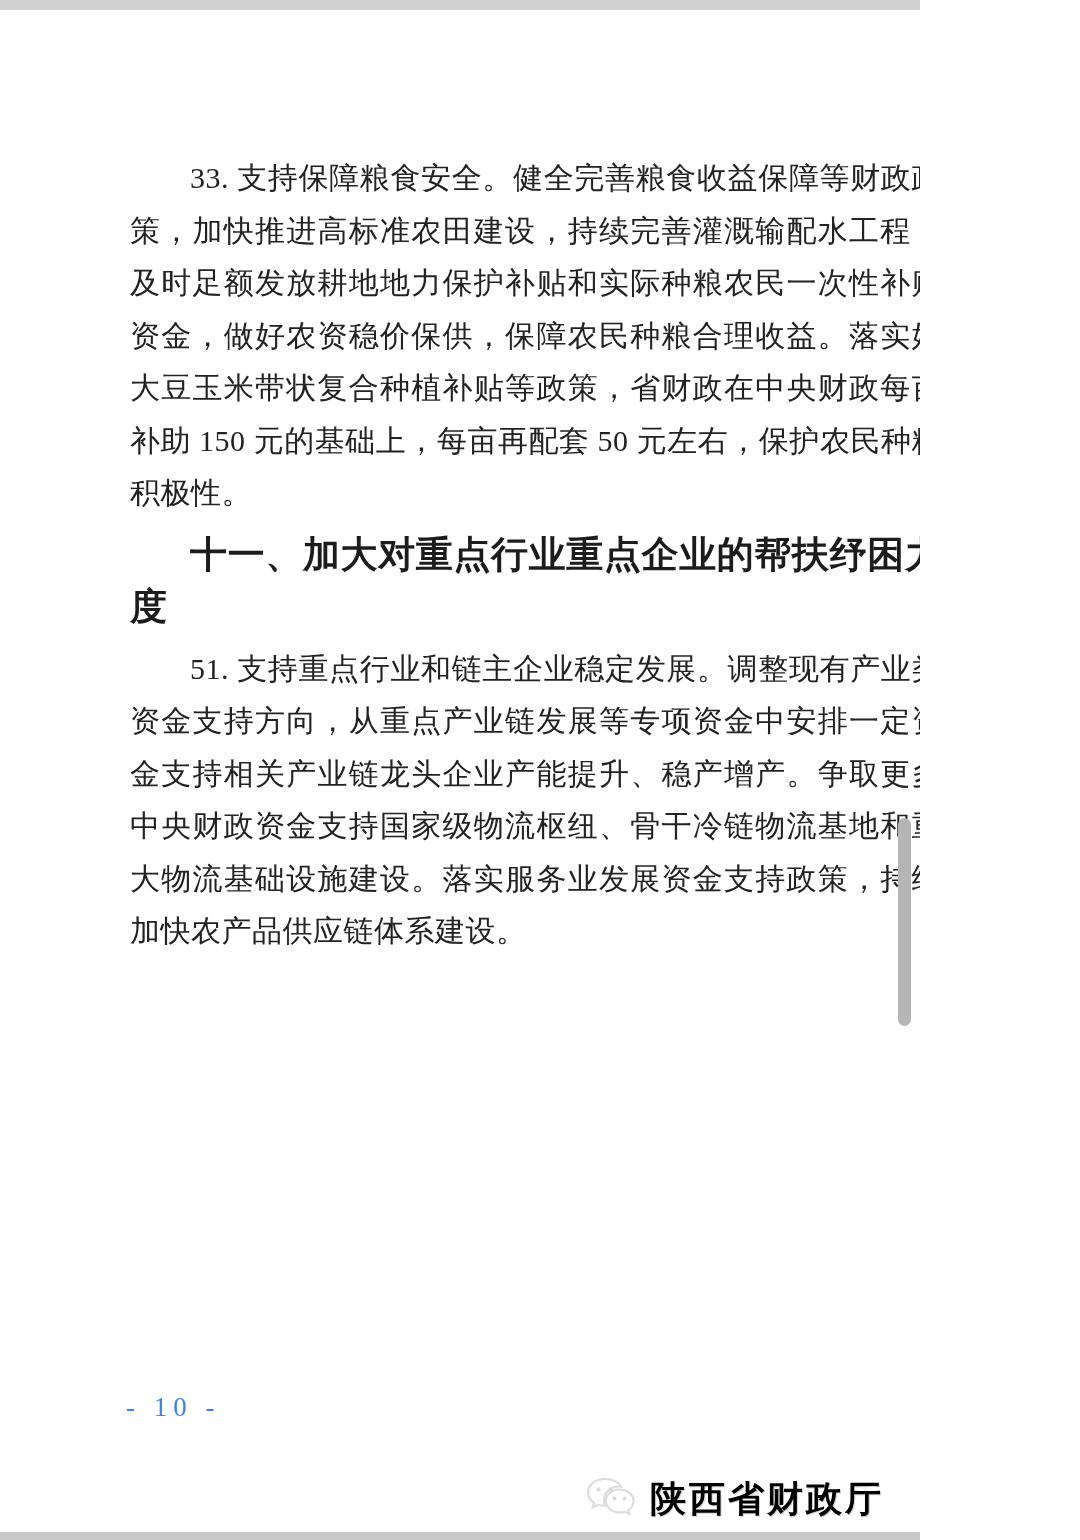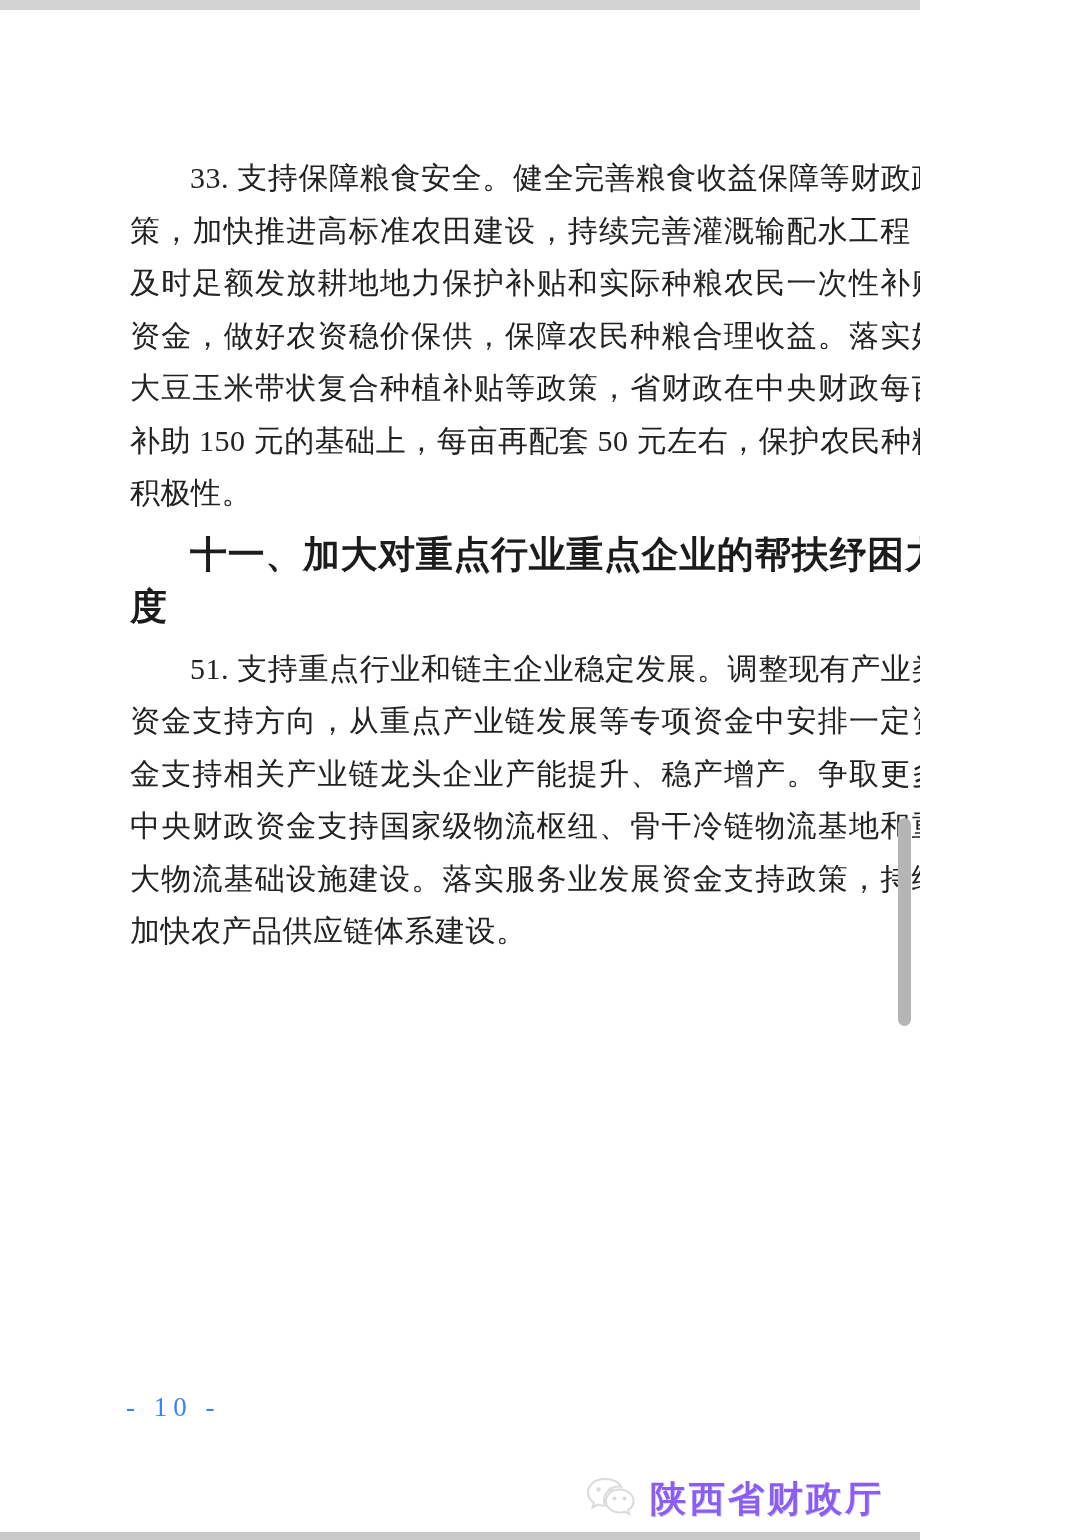--- a/index.html
+++ b/index.html
@@ -76,21 +76,21 @@
     bottom: 14px;
     display: flex;
     align-items: center;
     gap: 12px;
   }
   .watermark .wm-text {
     font-family: Liberation Serif, serif;
     font-weight: bold;
     font-size: 36px;
     letter-spacing: 3px;
-    color: #8b5cf6;
+    color: #000000;
     text-shadow: -1px -1px 0 #ffffff, 1px 1px 0 #d3d3d1;
     white-space: nowrap;
   }
   .watermark svg { display: block; }
 </style>
 </head>
 <body>
 
 <div class="stage">
 

